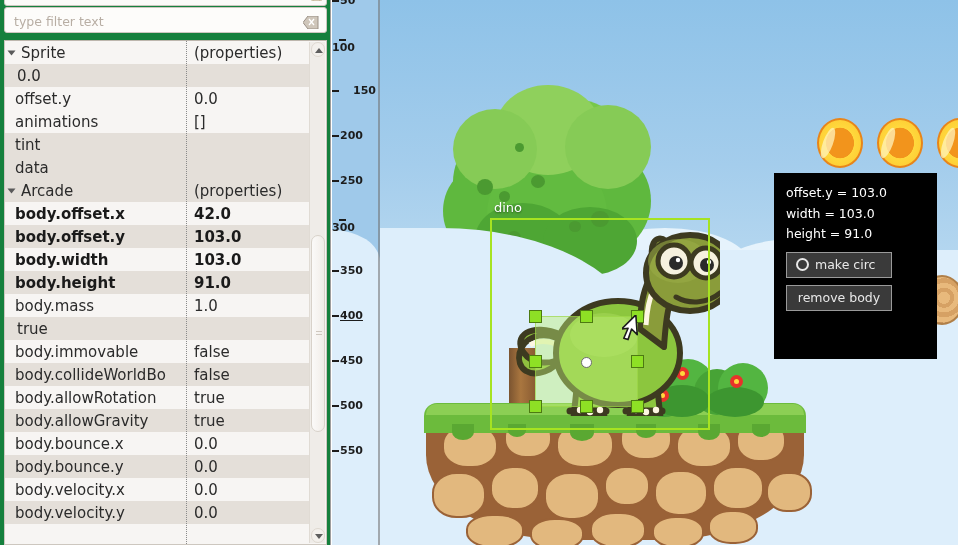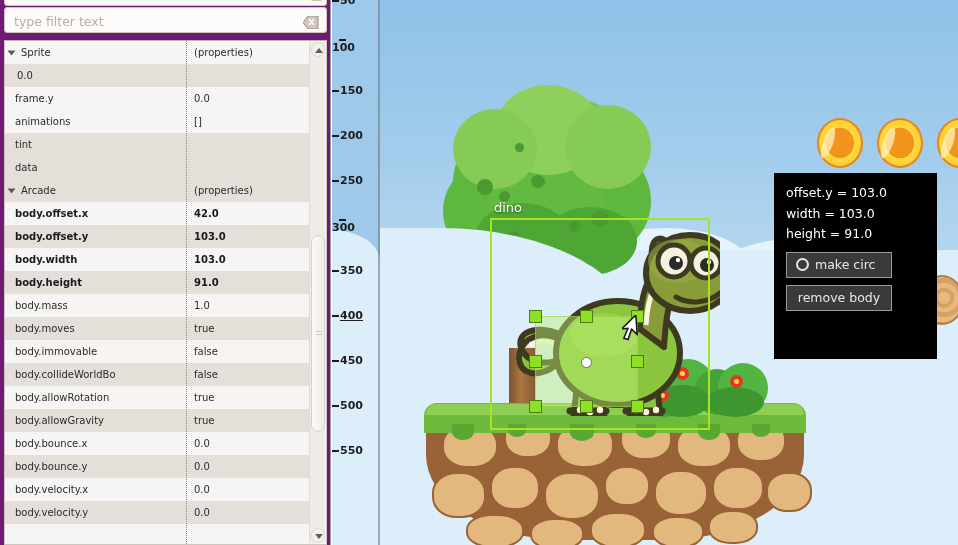--- a/index.html
+++ b/index.html
@@ -8,21 +8,21 @@
     overflow: hidden;
     font-family: "DejaVu Sans", "Liberation Sans", sans-serif;
     background: #ffffff;
   }
   #app { position: relative; width: 958px; height: 545px; }
 
   
   #props-panel {
     position: absolute; left: 0; top: 0;
     width: 331px; height: 545px;
-    background: #701a75;
+    background: #15803d;
     border-right: 1px solid #9d9d9d;
   }
   .partial-top {
     position: absolute; left: 4px; top: -12px;
     width: 323px; height: 18px;
     background: #fbfaf8;
     border: 1px solid #cdc7bf;
     border-radius: 3px;
   }
   .partial-top-glyph {
@@ -67,21 +67,21 @@
     position: absolute; left: 0; top: 0;
     width: 306px; height: 503px;
     overflow: hidden;
   }
   .row {
     position: relative;
     height: 23px;
     width: 306px;
     display: flex;
     align-items: center;
-    font-size: 10px;
+    font-size: 15px;
     color: #2b2b2b;
   }
   .row.odd  { background: #f7f5f3; }
   .row.even { background: #e4dfd9; }
   .row .name {
     width: 177px;
     padding-left: 10px;
     white-space: nowrap;
     overflow: hidden;
   }
@@ -403,21 +403,21 @@
             <div class="val">
               <span>(properties)</span>
             </div>
           </div>
           <div class="row even">
             <div class="val">
               <span>0.0</span>
             </div>
           </div>
           <div class="row odd">
-            <div class="name"><span>frame.y</span></div>
+            <div class="name"><span>offset.y</span></div>
             <div class="val">
               <span>0.0</span>
             </div>
           </div>
           <div class="row odd">
             <div class="name"><span>animations</span></div>
             <div class="val">
               <span>[]</span>
             </div>
           </div>
@@ -466,21 +466,20 @@
               <span>91.0</span>
             </div>
           </div>
           <div class="row odd">
             <div class="name"><span>body.mass</span></div>
             <div class="val">
               <span>1.0</span>
             </div>
           </div>
           <div class="row even">
-            <div class="name"><span>body.moves</span></div>
             <div class="val">
               <span>true</span>
             </div>
           </div>
           <div class="row odd">
             <div class="name"><span>body.immovable</span></div>
             <div class="val">
               <span>false</span>
             </div>
           </div>
@@ -545,21 +544,21 @@
     <div id="ruler-cloud"></div>
     <div class="ticks-layer" id="ruler-ticks">
         <div class="tick" style="top: -6px;">
           <span class="dash"></span>
           <span>50</span>
         </div>
         <div class="tick" style="top: 39px; flex-direction: column;">
           <span class="dash"></span>
           <span>100</span>
         </div>
-        <div class="tick" style="top: 84px;">
+        <div class="tick" style="top: 84px; gap: 13px;">
           <span class="dash"></span>
           <span>150</span>
         </div>
         <div class="tick" style="top: 129px;">
           <span class="dash"></span>
           <span>200</span>
         </div>
         <div class="tick" style="top: 174px;">
           <span class="dash"></span>
           <span>250</span>

